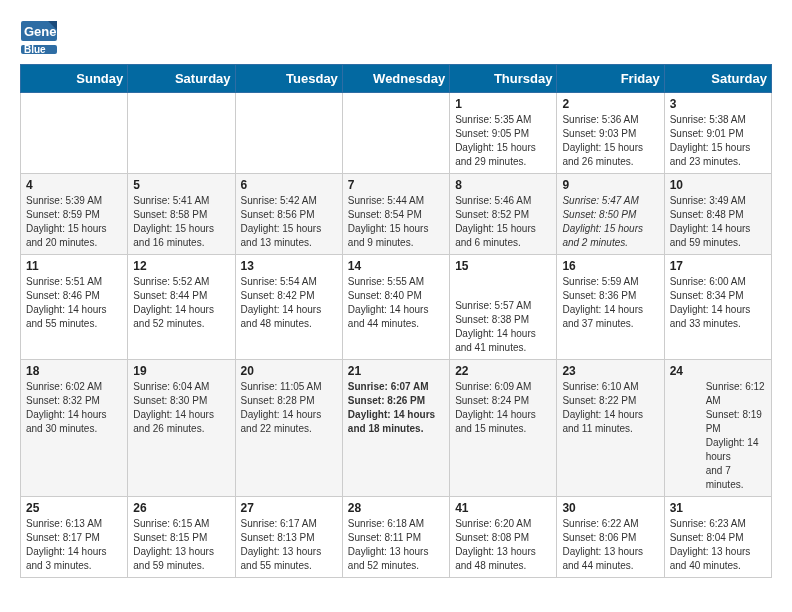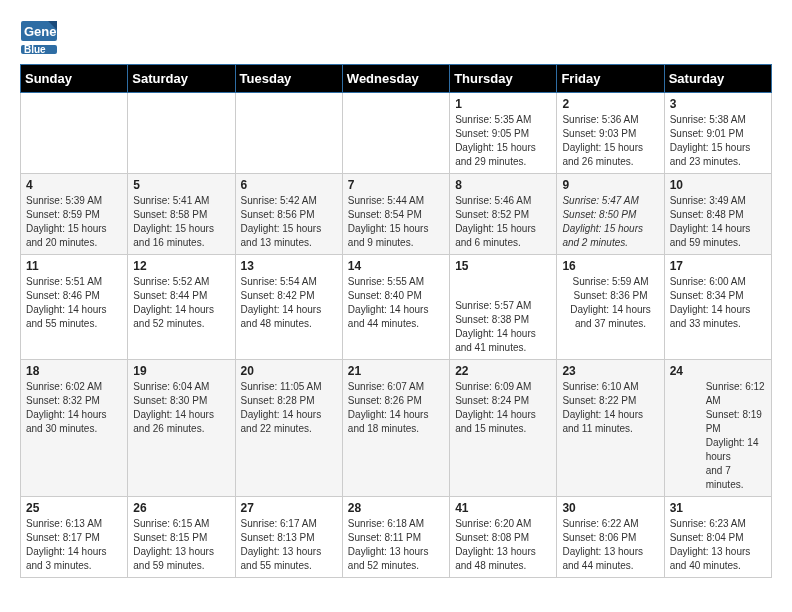--- a/index.html
+++ b/index.html
@@ -34,26 +34,26 @@
       font-size: 16px;
       color: #1a1a2e;
       font-weight: normal;
     }
     table {
       width: 100%;
       border-collapse: collapse;
       table-layout: fixed;
     }
     thead th {
-      background: #000000;
+      background: #0369a1;
       color: #fff;
       font-size: 13px;
       font-weight: bold;
       padding: 6px 4px;
-      text-align: left;
+      text-align: right;
       border: 1px solid #2e6da4;
     }
     td {
       border: 1px solid #ccc;
       vertical-align: top;
       padding: 4px 5px;
       font-size: 10.5px;
       color: #222;
       height: 80px;
       background: #fff;
@@ -217,21 +217,21 @@
         </td>
         <td>
           <span class="day-num">15</span>
           <div class="day-info" style="white-space: pre-line; margin-top: 26px;">Sunrise: 5:57 AM
 Sunset: 8:38 PM
 Daylight: 14 hours
 and 41 minutes.</div>
         </td>
         <td>
           <span class="day-num">16</span>
-          <div class="day-info" style="white-space: pre-line; text-align: center;">Sunrise: 5:59 AM
+          <div class="day-info" style="white-space: pre-line;">Sunrise: 5:59 AM
 Sunset: 8:36 PM
 Daylight: 14 hours
 and 37 minutes.</div>
         </td>
         <td>
           <span class="day-num">17</span>
           <div class="day-info" style="white-space: pre-line;">Sunrise: 6:00 AM
 Sunset: 8:34 PM
 Daylight: 14 hours
 and 33 minutes.</div>
@@ -254,21 +254,21 @@
         </td>
         <td>
           <span class="day-num">20</span>
           <div class="day-info" style="white-space: pre-line;">Sunrise: 11:05 AM
 Sunset: 8:28 PM
 Daylight: 14 hours
 and 22 minutes.</div>
         </td>
         <td>
           <span class="day-num">21</span>
-          <div class="day-info" style="white-space: pre-line;">Sunrise: 6:07 AM
+          <div class="day-info" style="white-space: pre-line; font-weight: bold;">Sunrise: 6:07 AM
 Sunset: 8:26 PM
 Daylight: 14 hours
 and 18 minutes.</div>
         </td>
         <td>
           <span class="day-num">22</span>
           <div class="day-info" style="white-space: pre-line;">Sunrise: 6:09 AM
 Sunset: 8:24 PM
 Daylight: 14 hours
 and 15 minutes.</div>

